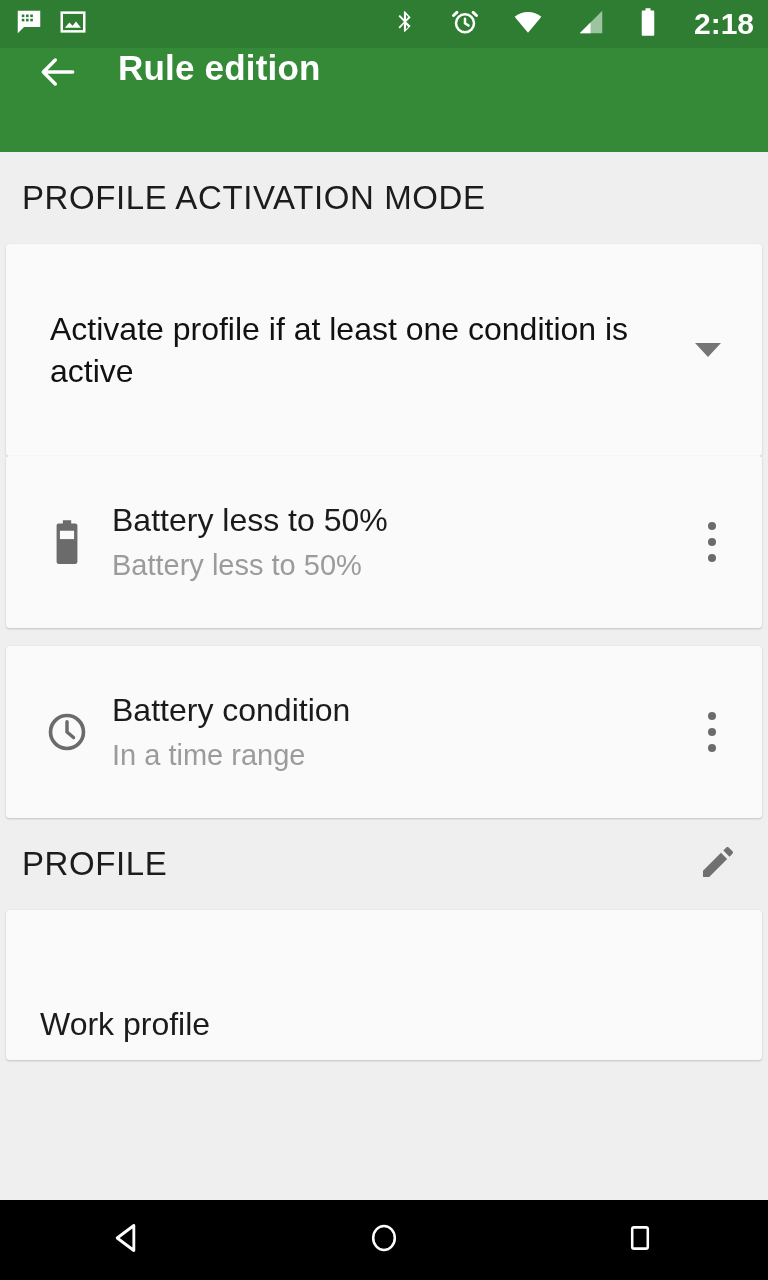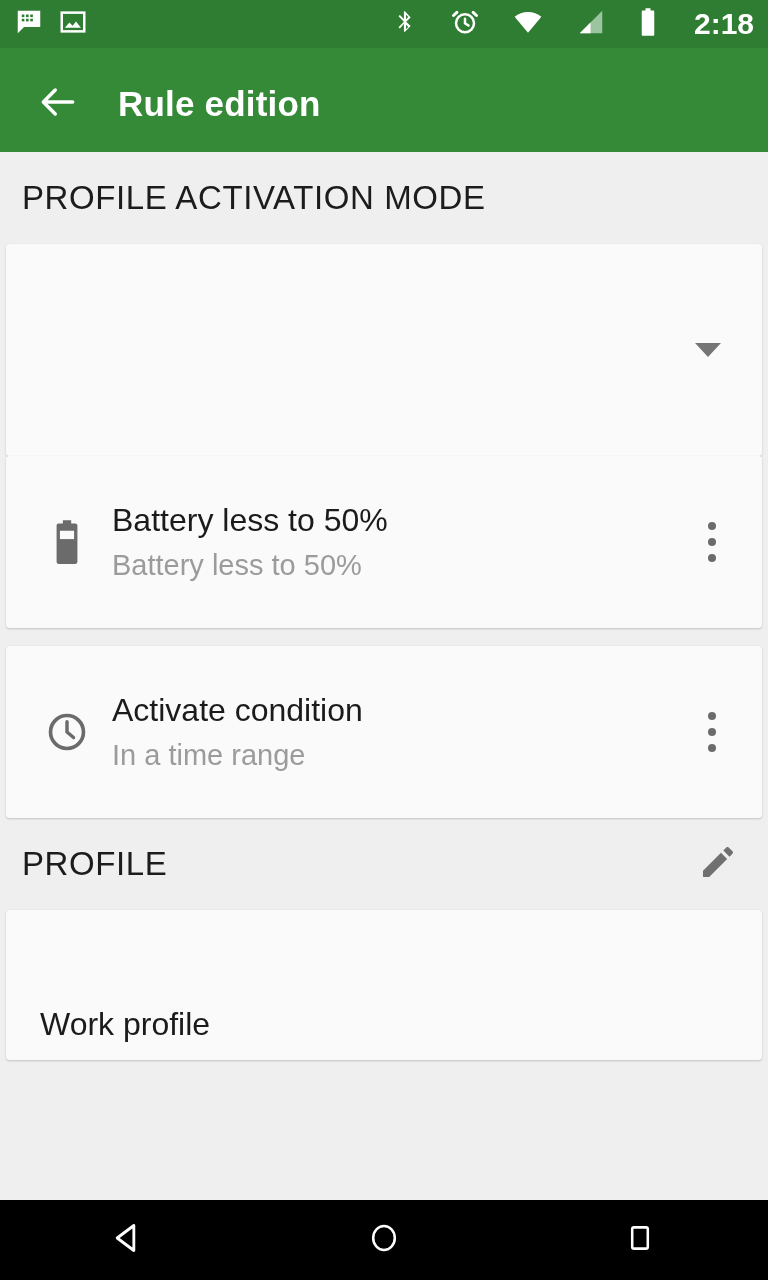--- a/index.html
+++ b/index.html
@@ -49,21 +49,21 @@
   .sicon { display: block; }
 
   
   .app-bar {
     position: absolute;
     top: 48px; left: 0;
     width: 768px;
     height: 112px;
     background: #358a38;
     display: flex;
-    align-items: center;
+    align-items: flex-start;
     padding-left: 32px;
   }
   .back-btn {
     width: 52px; height: 52px;
     display: flex; align-items: center; justify-content: center;
     cursor: pointer;
   }
   .app-title {
     color: #ffffff;
     font-size: 35px;
@@ -283,20 +283,21 @@
     <div class="app-title">Rule edition</div>
   </div>
 
   <div class="content">
 
     <div class="section-header">
       <div class="section-title">PROFILE ACTIVATION MODE</div>
     </div>
 
     <div class="card spinner-card">
+      <div class="spinner-text">Activate profile if at least one condition is active</div>
       <div class="spinner-arrow">
         <div class="tri-down"></div>
       </div>
     </div>
 
 
     <div class="card list-card">
       <div class="list-icon">
         <svg width="40" height="50" viewBox="0 0 14 24">
           <path fill="#6b6b6b" d="M5 1.5h4v1.6h2c.55 0 1 .45 1 1v17.4c0 .55-.45 1-1 1H3c-.55 0-1-.45-1-1V4.1c0-.55.45-1 1-1h2V1.5z"></path>
@@ -317,21 +318,21 @@
     <div class="gap-18"></div>
 
     <div class="card list-card">
       <div class="list-icon">
         <svg width="46" height="46" viewBox="0 0 24 24">
           <circle cx="12" cy="12" r="8.6" fill="none" stroke="#6b6b6b" stroke-width="1.9"></circle>
           <path d="M12 6.6V12l3.4 2.9" fill="none" stroke="#6b6b6b" stroke-width="1.8" stroke-linecap="round" stroke-linejoin="round"></path>
         </svg>
       </div>
       <div class="list-text">
-        <div class="list-title">Activate condition</div>
+        <div class="list-title">Battery condition</div>
         <div class="list-sub">In a time range</div>
       </div>
       <div class="overflow-btn">
         <div class="dot"></div>
           <div class="dot"></div>
           <div class="dot"></div>
       </div>
     </div>
 
     <div class="section-header">

